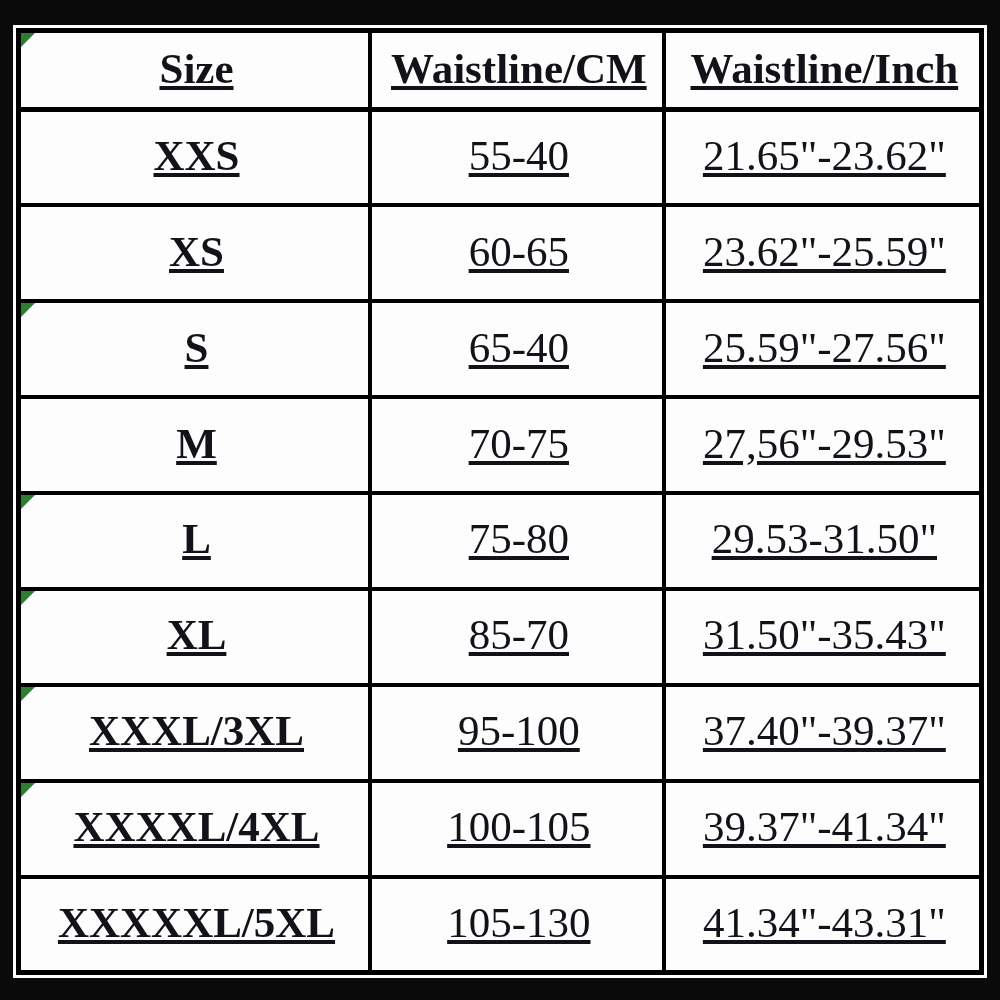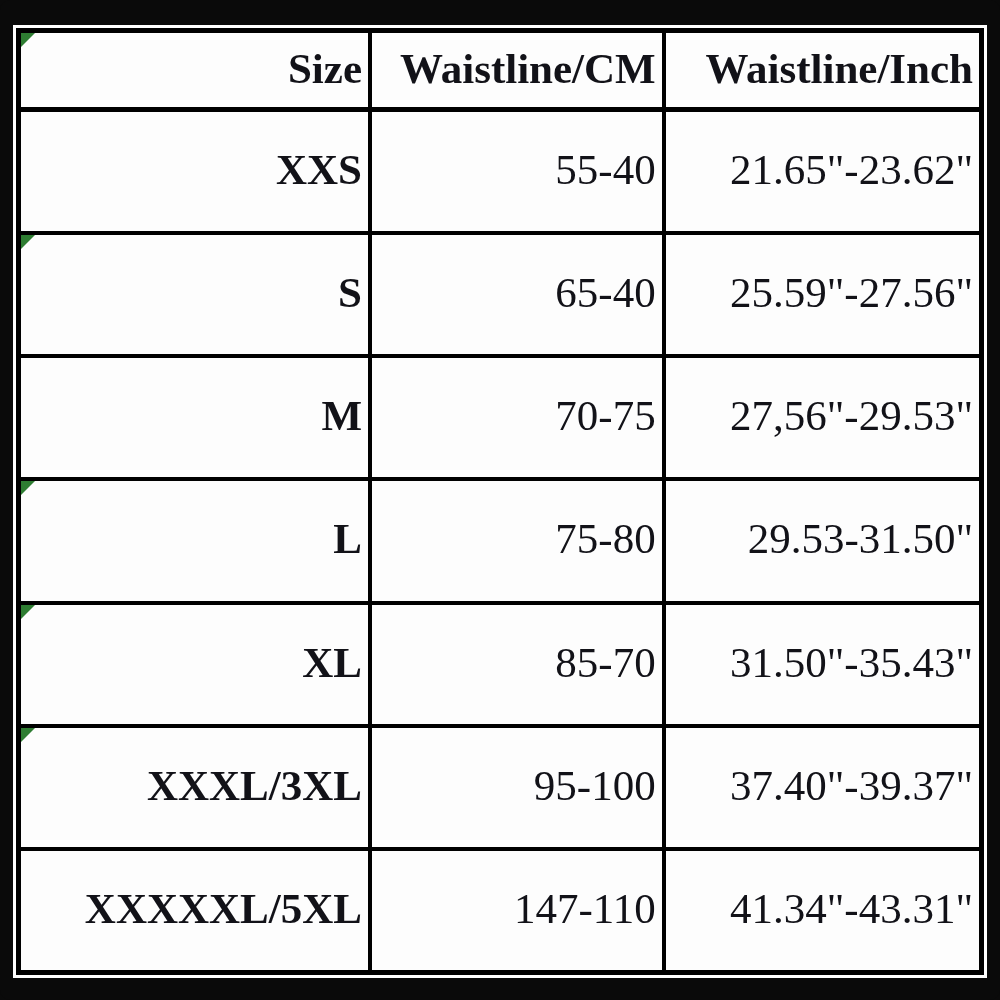--- a/index.html
+++ b/index.html
@@ -35,29 +35,30 @@
     width: 100%;
     height: 100%;
     table-layout: fixed;
     border-collapse: collapse;
     background: var(--cell-bg);
     border: 5px solid var(--border);
   }
   th, td {
     border: 4px solid var(--border);
     padding: 0 6px 4px 10px;
-    text-align: right;
+    text-align: center;
     vertical-align: middle;
     position: relative;
     color: var(--text);
     font-size: 43px;
     line-height: 1.0;
     white-space: nowrap;
     overflow: hidden;
     background: var(--cell-bg);
+    text-decoration: underline;
   }
   thead th {
     font-weight: bold;
     border-bottom: 5px solid var(--border);
   }
   td.c-size { font-weight: bold; }
   td.c-cm, td.c-inch { font-weight: normal; }
   tr { height: 79px; }
   .marker {
     position: absolute;
@@ -94,20 +95,28 @@
         <tr>
           <td class="c-size">
             
             <span>XXS</span>
           </td>
           <td class="c-cm">55-40</td>
           <td class="c-inch">21.65"-23.62"</td>
         </tr>
         <tr>
           <td class="c-size">
+            
+            <span>XS</span>
+          </td>
+          <td class="c-cm">60-65</td>
+          <td class="c-inch">23.62"-25.59"</td>
+        </tr>
+        <tr>
+          <td class="c-size">
             <span class="marker"></span>
             <span>S</span>
           </td>
           <td class="c-cm">65-40</td>
           <td class="c-inch">25.59"-27.56"</td>
         </tr>
         <tr>
           <td class="c-size">
             
             <span>M</span>
@@ -134,22 +143,30 @@
         <tr>
           <td class="c-size">
             <span class="marker"></span>
             <span>XXXL/3XL</span>
           </td>
           <td class="c-cm">95-100</td>
           <td class="c-inch">37.40"-39.37"</td>
         </tr>
         <tr>
           <td class="c-size">
+            <span class="marker"></span>
+            <span>XXXXL/4XL</span>
+          </td>
+          <td class="c-cm">100-105</td>
+          <td class="c-inch">39.37"-41.34"</td>
+        </tr>
+        <tr>
+          <td class="c-size">
             
             <span>XXXXXL/5XL</span>
           </td>
-          <td class="c-cm">147-110</td>
+          <td class="c-cm">105-130</td>
           <td class="c-inch">41.34"-43.31"</td>
         </tr>
       </tbody>
     </table>
   </div>
 </div>
 
 </body></html>

